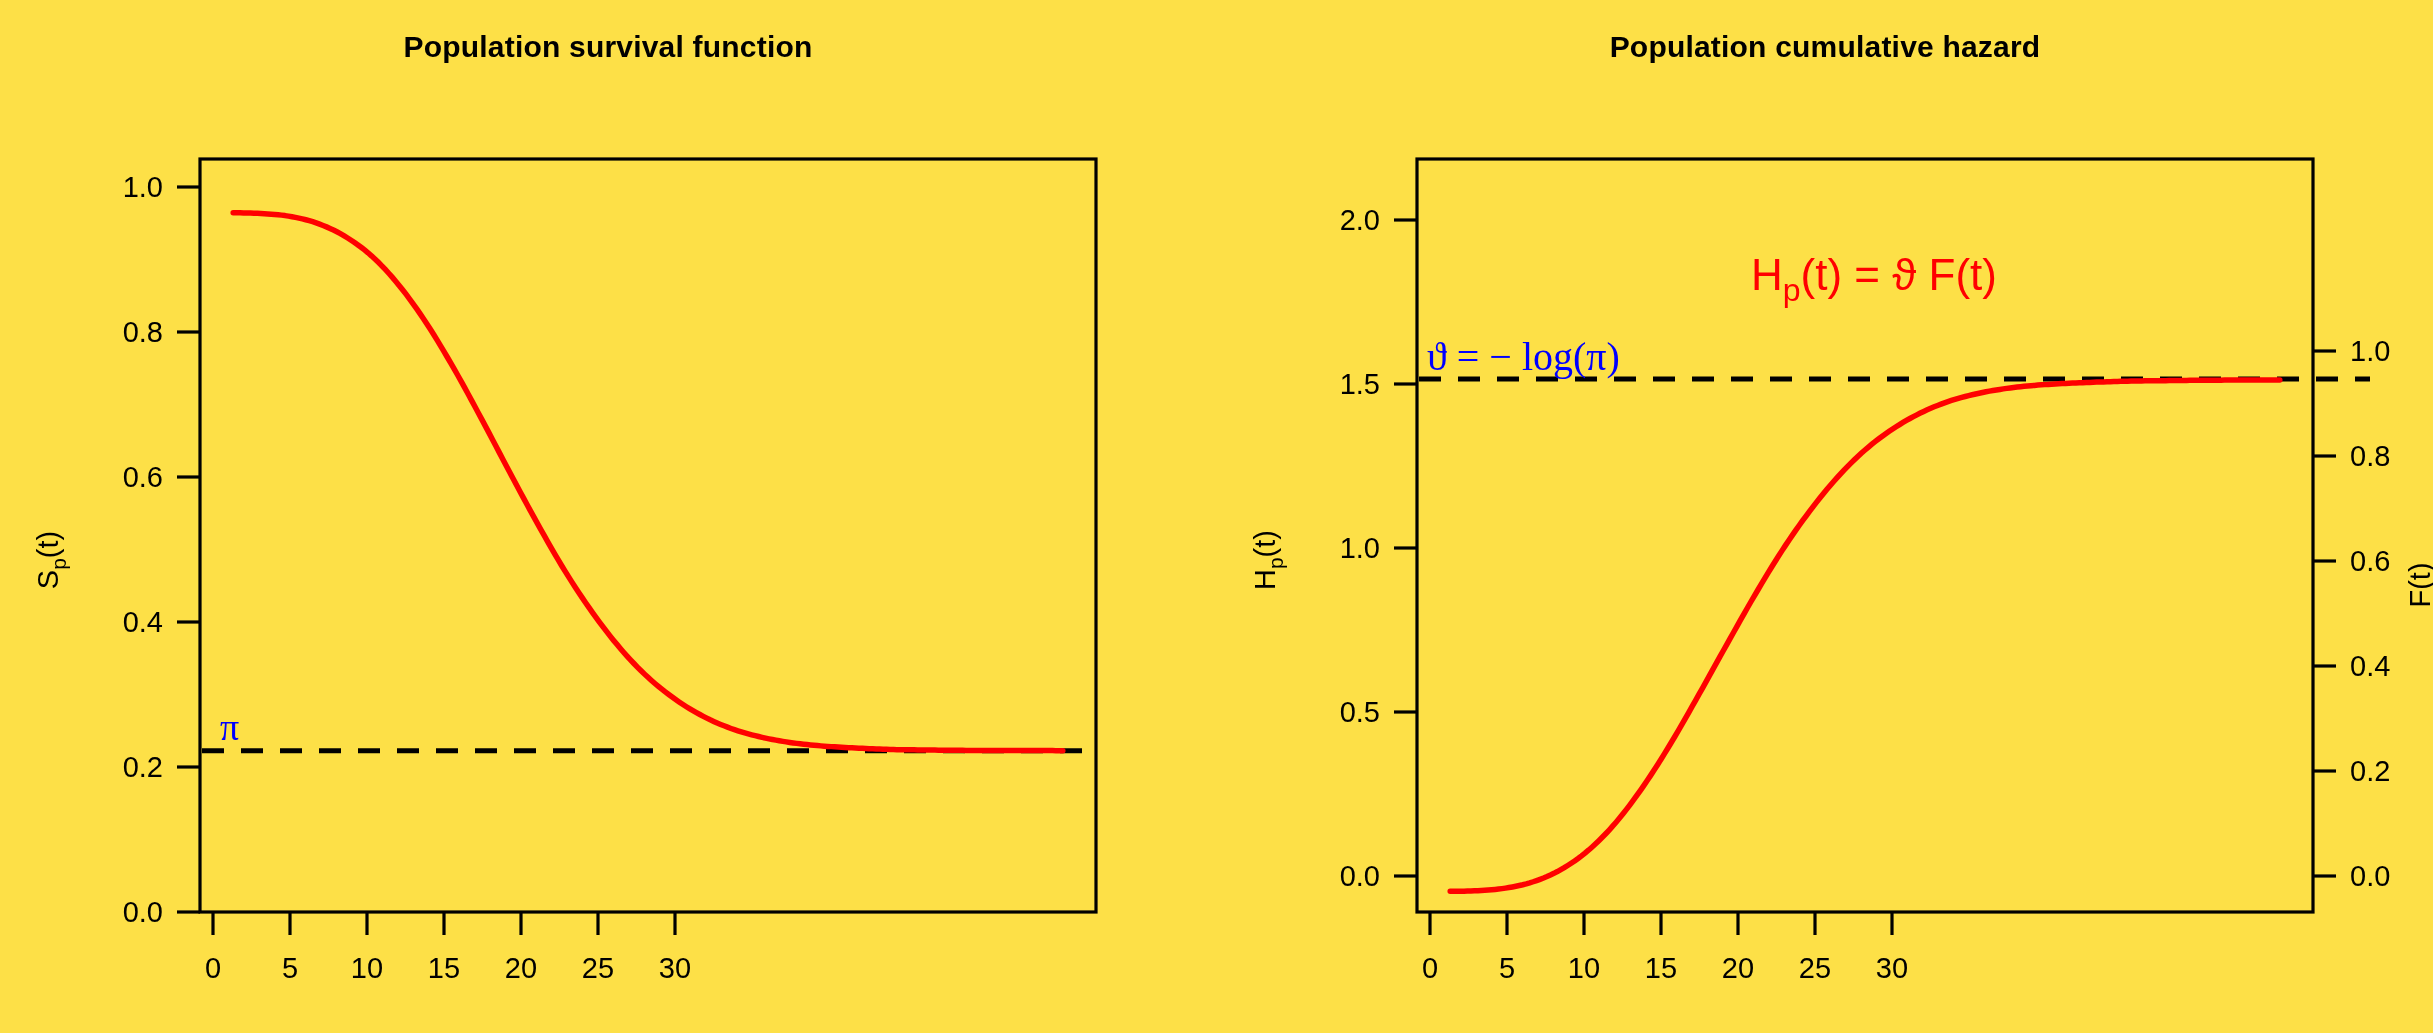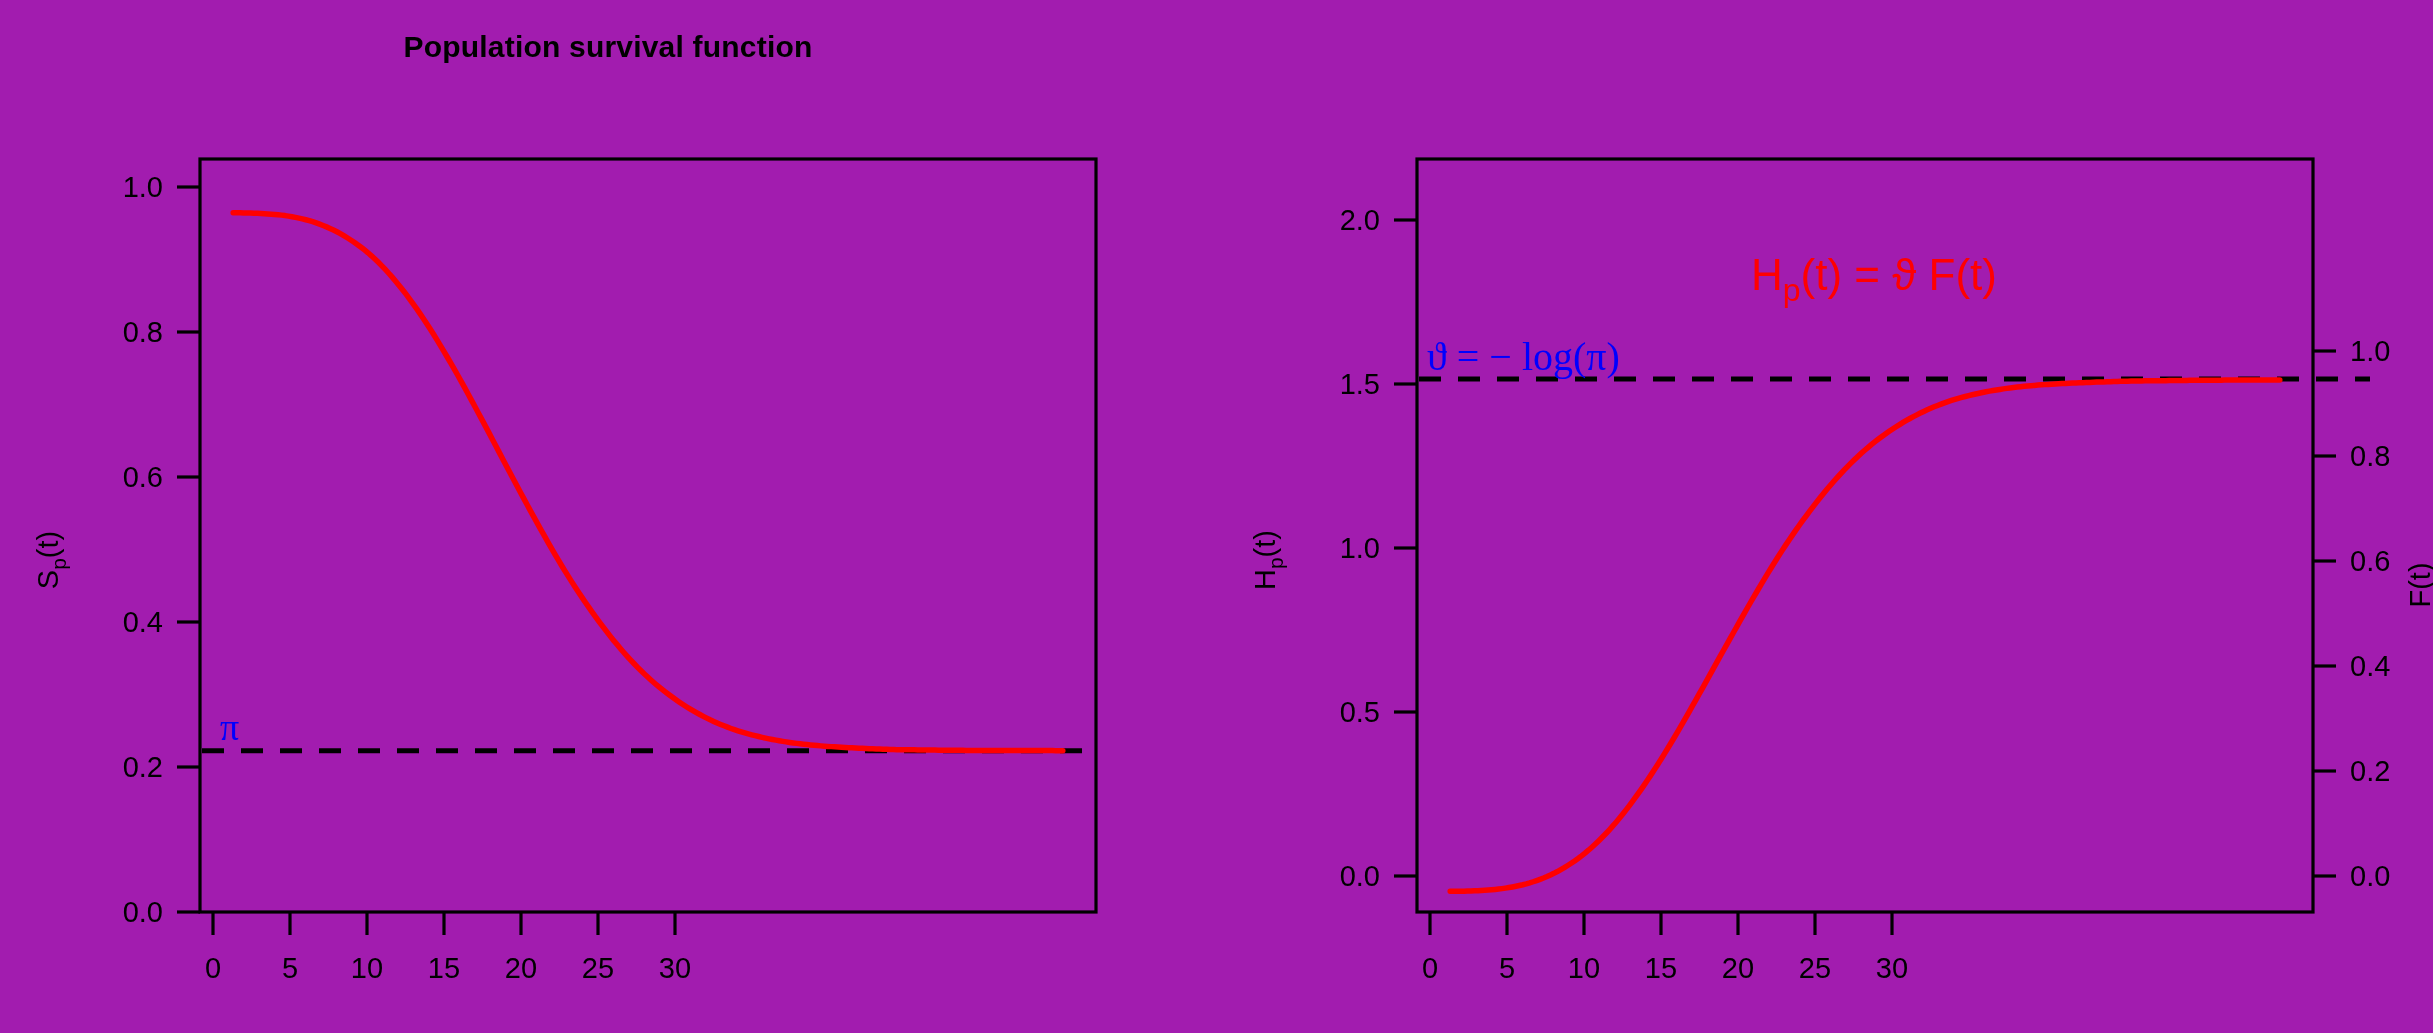--- a/index.html
+++ b/index.html
@@ -11,21 +11,21 @@
     width: 2433px;
     height: 1033px;
     font-family: "Liberation Sans", sans-serif;
     color: #000000;
     overflow: hidden;
   }
   #root {
     position: relative;
     width: 2433px;
     height: 1033px;
-    background: #a21caf;
+    background: #fde047;
   }
   .panel {
     position: absolute;
     top: 0;
     height: 1033px;
     width: 1216px;
   }
   #panel-left  { left: 0px; }
   #panel-right { left: 1217px; }
 
@@ -127,20 +127,21 @@
 
       <line x1="202" y1="750.6428571428571" x2="1094" y2="750.6428571428571" stroke="#000000" stroke-width="5" stroke-dasharray="22 17"></line>
 
       <path fill="none" stroke="#ff0000" stroke-width="5.5" stroke-linecap="round" stroke-linejoin="round" d="M 233.19,212.79 L 236.64,212.82 L 240.10,212.86 L 243.56,212.90 L 247.01,212.95 L 250.47,213.03 L 253.93,213.13 L 257.38,213.27 L 260.84,213.46 L 264.30,213.67 L 267.75,213.89 L 271.21,214.14 L 274.67,214.42 L 278.12,214.75 L 281.58,215.14 L 285.04,215.60 L 288.49,216.15 L 291.95,216.75 L 295.41,217.40 L 298.86,218.11 L 302.32,218.88 L 305.78,219.73 L 309.23,220.67 L 312.69,221.71 L 316.15,222.87 L 319.60,224.13 L 323.06,225.47 L 326.52,226.89 L 329.98,228.42 L 333.43,230.05 L 336.89,231.79 L 340.35,233.65 L 343.80,235.64 L 347.26,237.75 L 350.72,239.95 L 354.17,242.25 L 357.63,244.68 L 361.09,247.24 L 364.54,249.94 L 368.00,252.79 L 371.46,255.81 L 374.91,259.00 L 378.37,262.34 L 381.83,265.83 L 385.28,269.47 L 388.74,273.25 L 392.20,277.17 L 395.65,281.22 L 399.11,285.40 L 402.57,289.72 L 406.02,294.19 L 409.48,298.80 L 412.94,303.55 L 416.40,308.42 L 419.85,313.41 L 423.31,318.51 L 426.77,323.72 L 430.22,329.05 L 433.68,334.52 L 437.14,340.11 L 440.59,345.82 L 444.05,351.62 L 447.51,357.50 L 450.96,363.45 L 454.42,369.44 L 457.88,375.50 L 461.33,381.66 L 464.79,387.91 L 468.25,394.23 L 471.70,400.60 L 475.16,407.00 L 478.62,413.43 L 482.07,419.86 L 485.53,426.33 L 488.99,432.86 L 492.44,439.44 L 495.90,446.04 L 499.36,452.65 L 502.81,459.24 L 506.27,465.80 L 509.73,472.30 L 513.19,478.78 L 516.64,485.25 L 520.10,491.71 L 523.56,498.14 L 527.01,504.54 L 530.47,510.89 L 533.93,517.18 L 537.38,523.40 L 540.84,529.57 L 544.30,535.71 L 547.75,541.81 L 551.21,547.85 L 554.67,553.82 L 558.12,559.70 L 561.58,565.48 L 565.04,571.13 L 568.49,576.67 L 571.95,582.12 L 575.41,587.47 L 578.86,592.73 L 582.32,597.89 L 585.78,602.96 L 589.23,607.94 L 592.69,612.82 L 596.15,617.61 L 599.60,622.31 L 603.06,626.92 L 606.52,631.43 L 609.98,635.85 L 613.43,640.16 L 616.89,644.36 L 620.35,648.45 L 623.80,652.43 L 627.26,656.31 L 630.72,660.08 L 634.17,663.75 L 637.63,667.31 L 641.09,670.76 L 644.54,674.11 L 648.00,677.36 L 651.46,680.49 L 654.91,683.51 L 658.37,686.41 L 661.83,689.21 L 665.28,691.92 L 668.74,694.54 L 672.20,697.08 L 675.65,699.55 L 679.11,701.94 L 682.57,704.24 L 686.02,706.45 L 689.48,708.58 L 692.94,710.63 L 696.40,712.61 L 699.85,714.52 L 703.31,716.35 L 706.77,718.12 L 710.22,719.81 L 713.68,721.41 L 717.14,722.95 L 720.59,724.42 L 724.05,725.82 L 727.51,727.17 L 730.96,728.46 L 734.42,729.68 L 737.88,730.82 L 741.33,731.90 L 744.79,732.91 L 748.25,733.87 L 751.70,734.79 L 755.16,735.67 L 758.62,736.52 L 762.07,737.34 L 765.53,738.11 L 768.99,738.83 L 772.44,739.51 L 775.90,740.15 L 779.36,740.76 L 782.81,741.35 L 786.27,741.90 L 789.73,742.43 L 793.19,742.92 L 796.64,743.37 L 800.10,743.79 L 803.56,744.19 L 807.01,744.57 L 810.47,744.92 L 813.93,745.26 L 817.38,745.59 L 820.84,745.88 L 824.30,746.15 L 827.75,746.40 L 831.21,746.63 L 834.67,746.86 L 838.12,747.07 L 841.58,747.28 L 845.04,747.48 L 848.49,747.67 L 851.95,747.85 L 855.41,748.02 L 858.86,748.18 L 862.32,748.33 L 865.78,748.48 L 869.23,748.63 L 872.69,748.77 L 876.15,748.92 L 879.60,749.06 L 883.06,749.19 L 886.52,749.32 L 889.98,749.44 L 893.43,749.54 L 896.89,749.63 L 900.35,749.71 L 903.80,749.77 L 907.26,749.81 L 910.72,749.84 L 914.17,749.87 L 917.63,749.90 L 921.09,749.93 L 924.54,749.97 L 928.00,750.01 L 931.46,750.06 L 934.91,750.11 L 938.37,750.15 L 941.83,750.20 L 945.28,750.24 L 948.74,750.27 L 952.20,750.31 L 955.65,750.33 L 959.11,750.35 L 962.57,750.37 L 966.02,750.39 L 969.48,750.40 L 972.94,750.41 L 976.40,750.43 L 979.85,750.44 L 983.31,750.46 L 986.77,750.48 L 990.22,750.50 L 993.68,750.52 L 997.14,750.54 L 1000.59,750.55 L 1004.05,750.57 L 1007.51,750.58 L 1010.96,750.58 L 1014.42,750.58 L 1017.88,750.58 L 1021.33,750.58 L 1024.79,750.58 L 1028.25,750.57 L 1031.70,750.57 L 1035.16,750.58 L 1038.62,750.58 L 1042.07,750.59 L 1045.53,750.60 L 1048.99,750.61 L 1052.44,750.62 L 1055.90,750.63 L 1059.36,750.64 L 1062.81,750.64"></path>
 
       <text class="annot-blue" x="220" y="740" font-size="38">π</text>
     </svg>
   </div>
 
   <div class="panel" id="panel-right">
+    <div class="panel-title">Population cumulative hazard</div>
 
     <svg class="plot-svg" width="1216" height="1033" viewBox="0 0 1216 1033">
 
       <rect x="200" y="159" width="896" height="753" fill="none" stroke="#000000" stroke-width="3.2"></rect>
 
       <g stroke="#000000" stroke-width="3.2">
         <line x1="200" y1="876" x2="177" y2="876"></line>
         <line x1="200" y1="712" x2="177" y2="712"></line>
         <line x1="200" y1="548" x2="177" y2="548"></line>
         <line x1="200" y1="384" x2="177" y2="384"></line>

